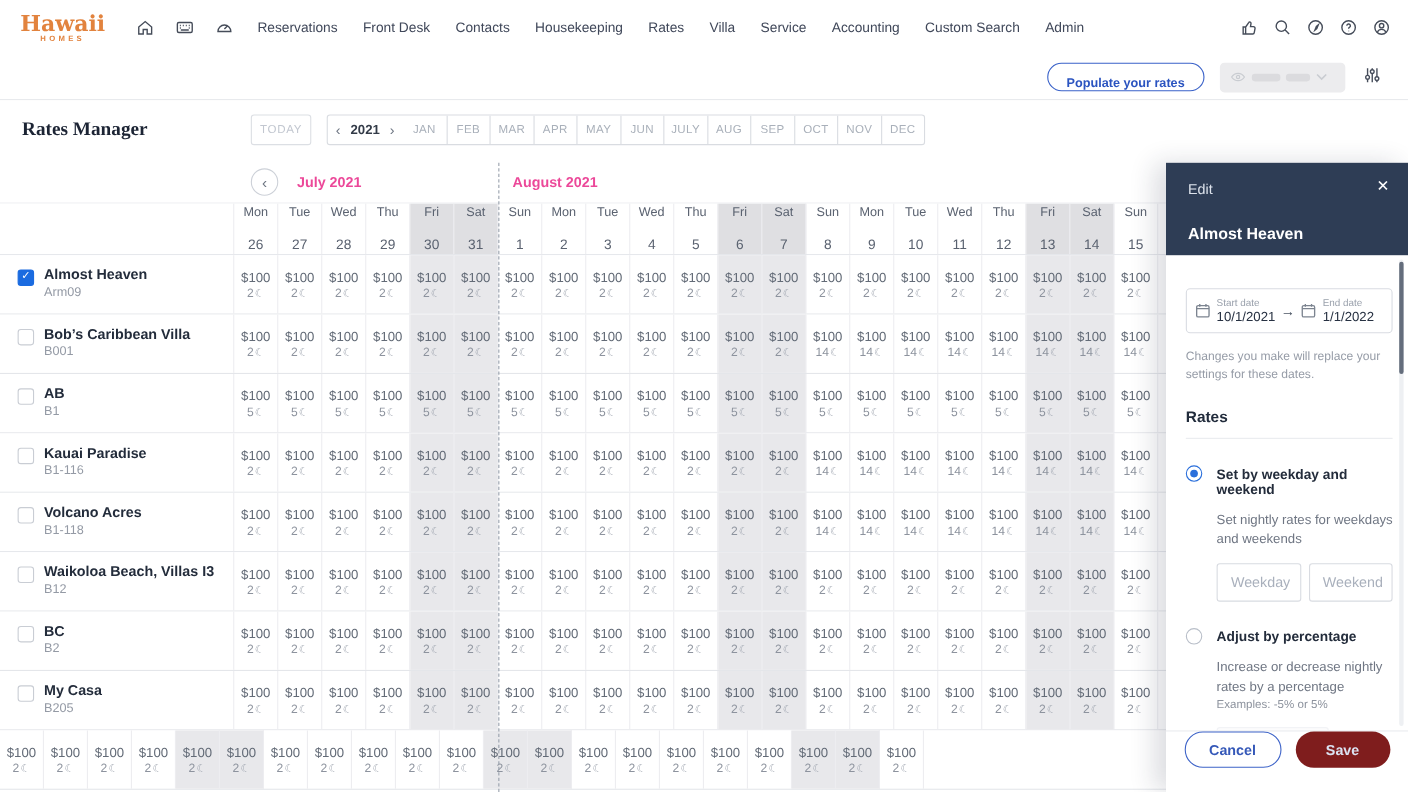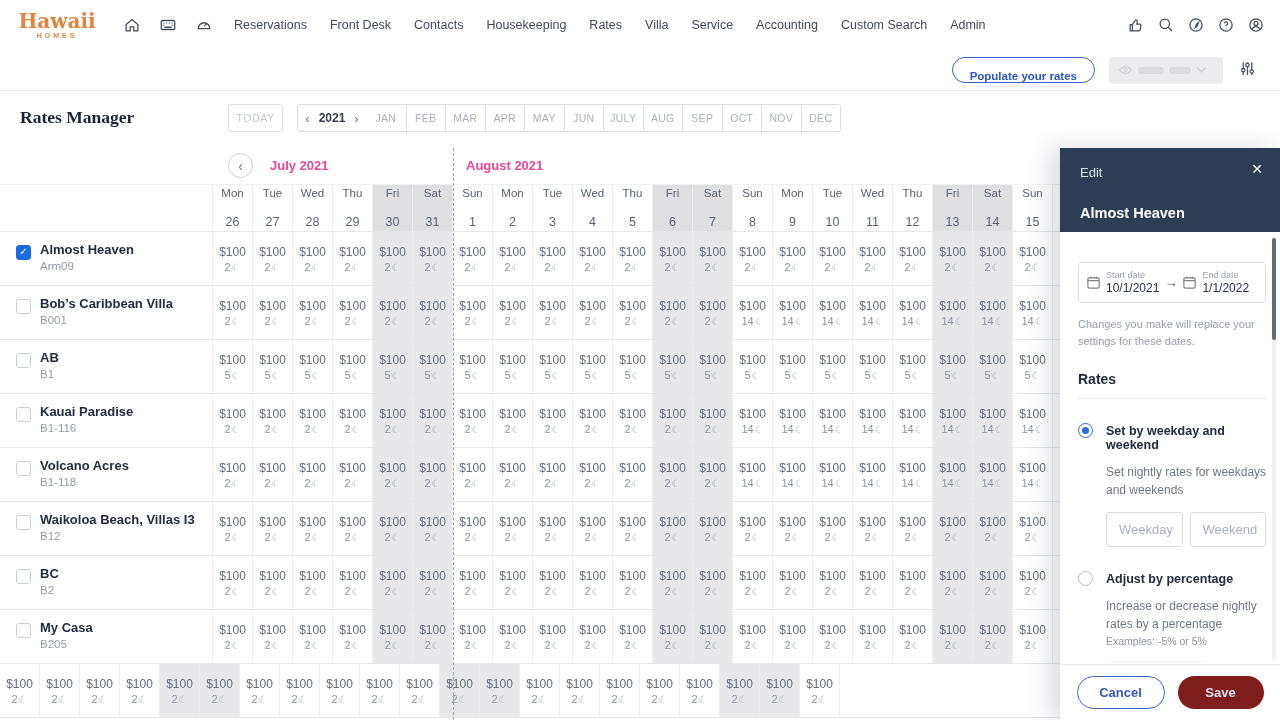--- a/index.html
+++ b/index.html
@@ -96,21 +96,21 @@
   .radio.sel::after { content:""; position:absolute; left:2.5px; top:2.5px; width:7px; height:7px;
                       border-radius:50%; background:#2a6fdb; }
   .opt-label { font-size:12.5px; font-weight:bold; color:#232c3b; padding-top:1px; }
   .opt-desc { font-size:12px; color:#6f7683; line-height:1.5; margin:11px 0 0 28px; width:162px; }
   .examples { font-size:10.5px; color:#8d939e; margin:2px 0 0 28px; }
   .inputs-row { display:flex; gap:7px; margin:13px 0 0 28px; }
   .tin { width:77px; height:35px; border:1px solid #d8dbe1; border-radius:3px; font-size:13px; color:#a9b0bc;
          display:flex; align-items:center; padding-left:12px; background:#fff; cursor:text; }
   .tin.ghost { border-color:#f2f3f6; background:#fcfcfd; width:102px; margin:14px 0 0 28px; color:#b4bac5; }
   .panel-foot { position:absolute; bottom:0; left:0; right:0; height:56px; border-top:1px solid #eaebef;
-                background:#fff; display:flex; align-items:center; justify-content:center; gap:13px; }
+                background:#fff; display:flex; justify-content:center; gap:13px; }
   .btn-cancel { width:88px; height:33px; border-radius:17px; border:1.5px solid #3d63c8; color:#3558b8;
                 background:#fff; font-weight:bold; font-size:13px; cursor:pointer; font-family:inherit; }
   .btn-save { width:86px; height:33px; border-radius:17px; border:none; background:#7f1d1d; color:#dbe3f2;
               font-weight:bold; font-size:13px; cursor:default; font-family:inherit; }
   .strack { position:absolute; right:4px; top:88px; bottom:60px; width:4px; background:#eef0f3; border-radius:2px; }
   .sthumb { position:absolute; top:2px; left:0; width:4px; height:102px; background:#646d7c; border-radius:2px; cursor:grab; }
 </style>
 </head>
 <body>
 

